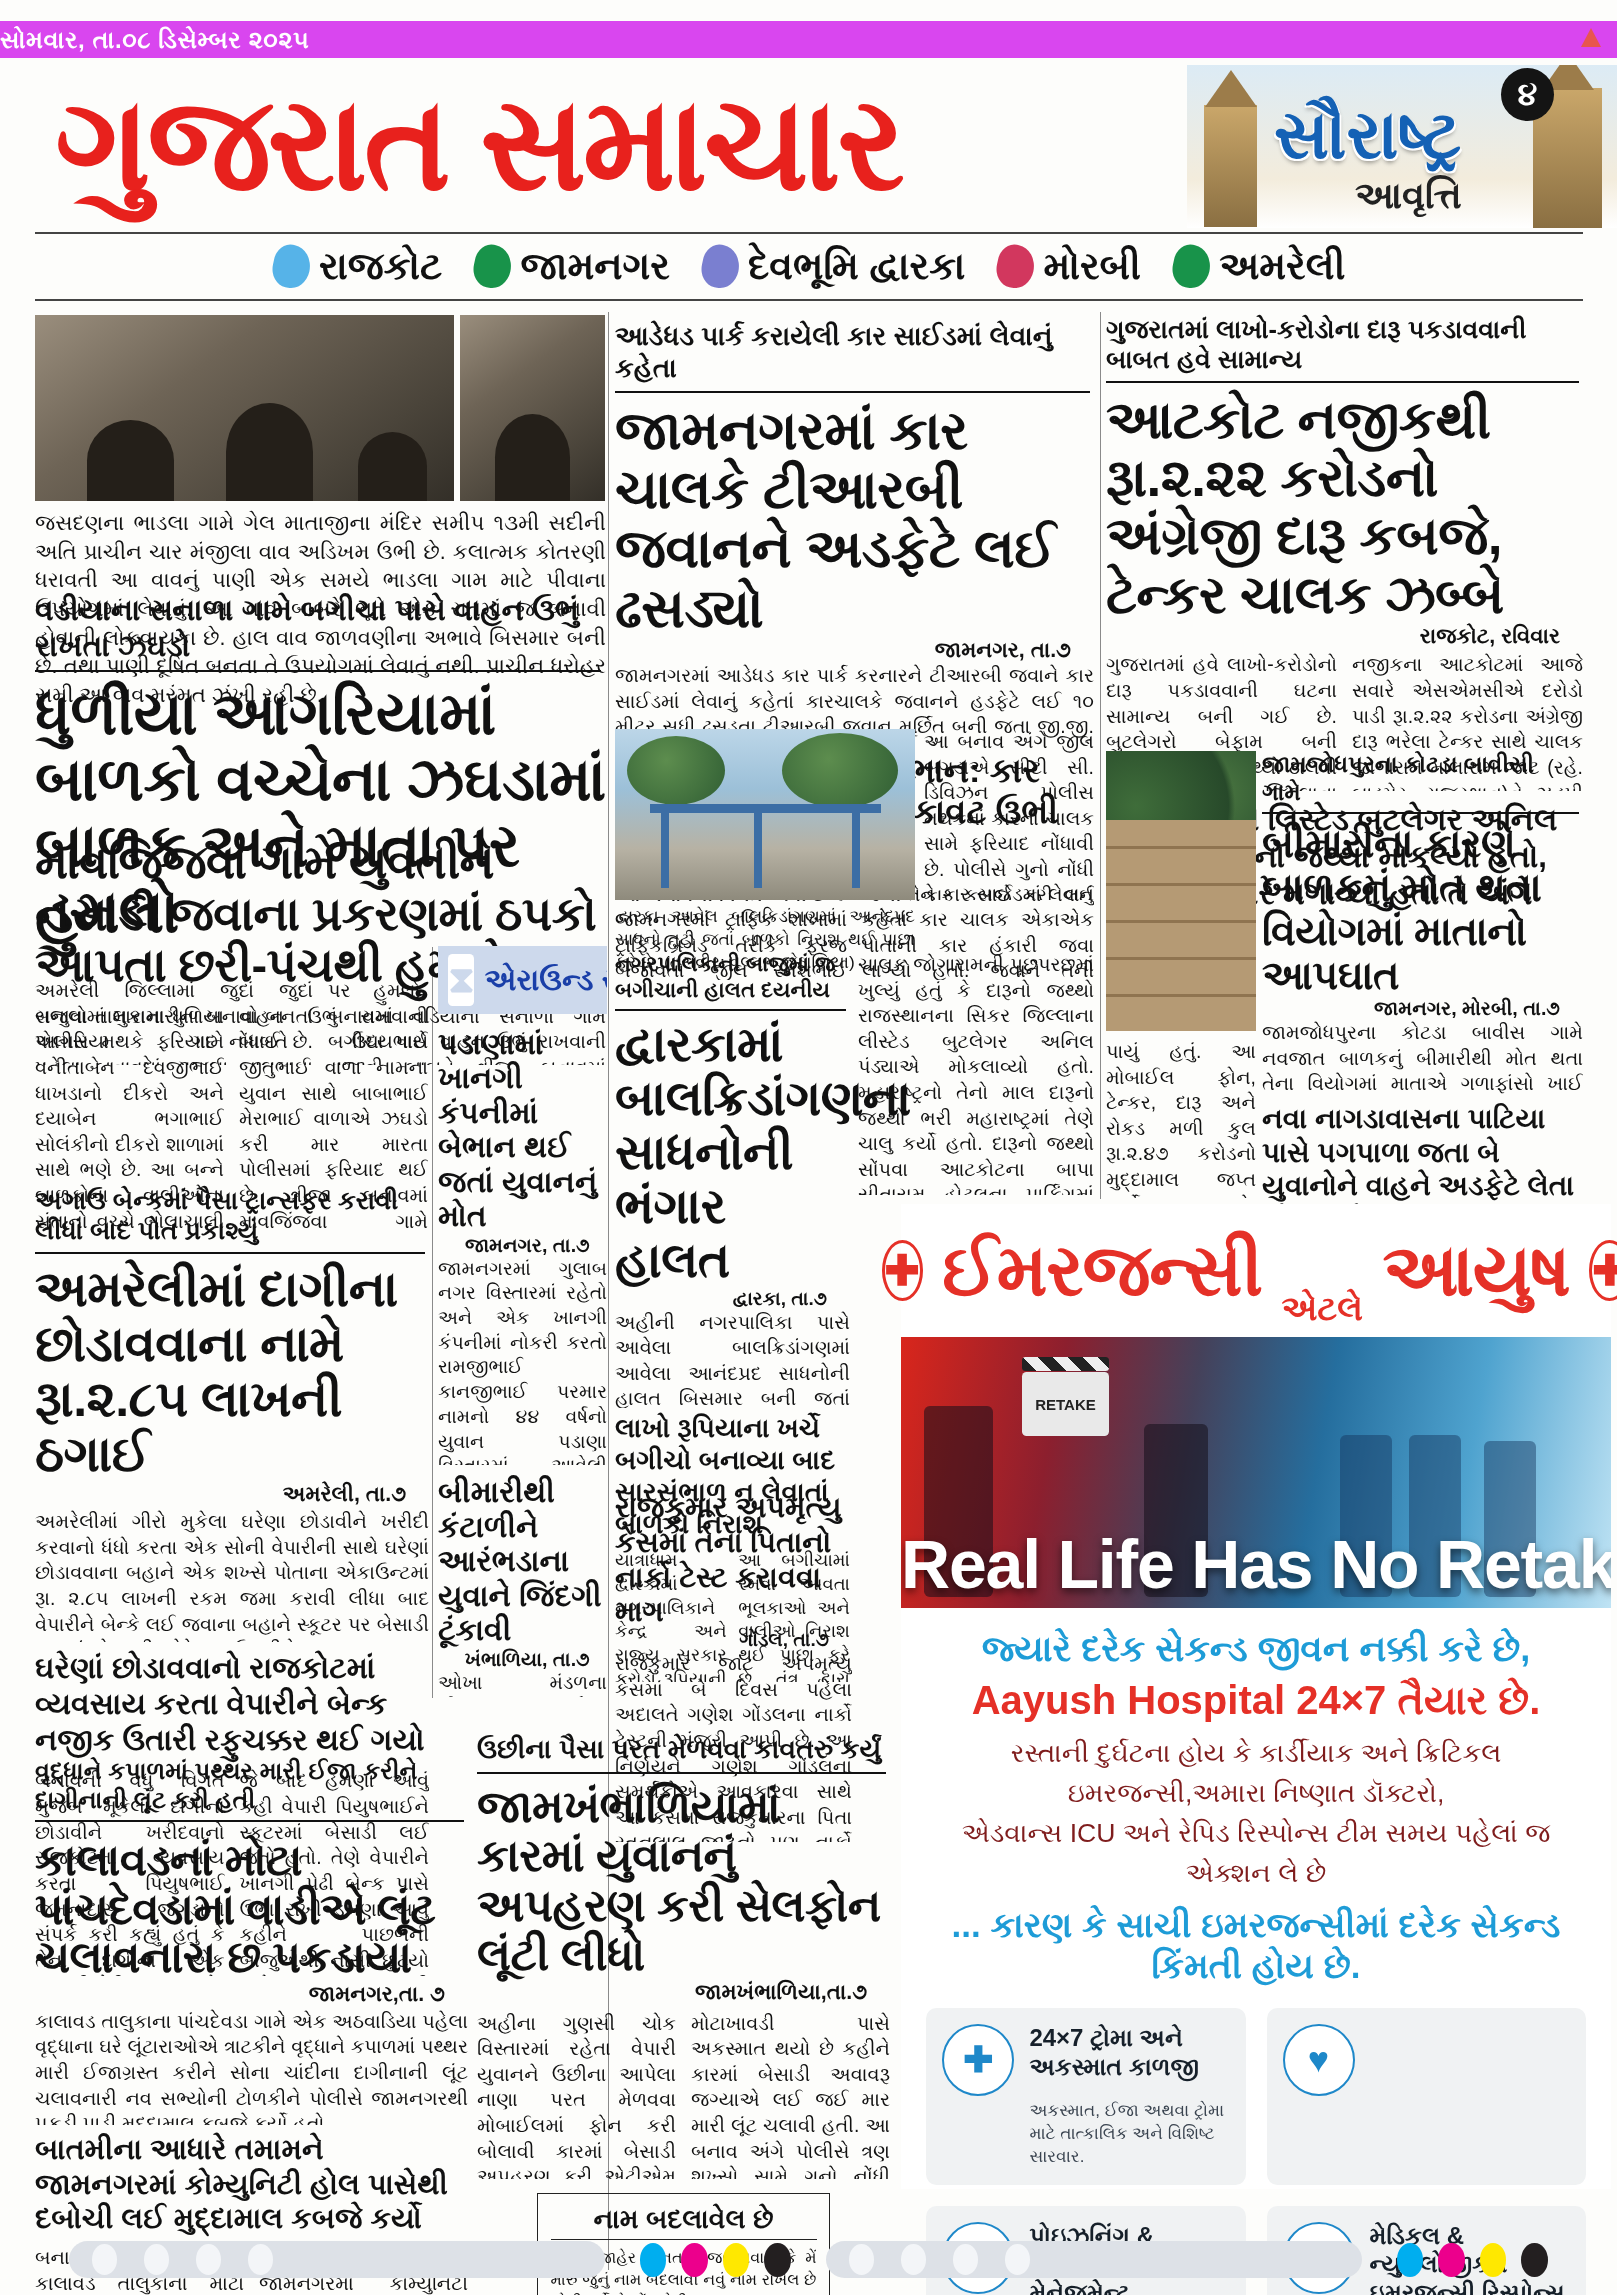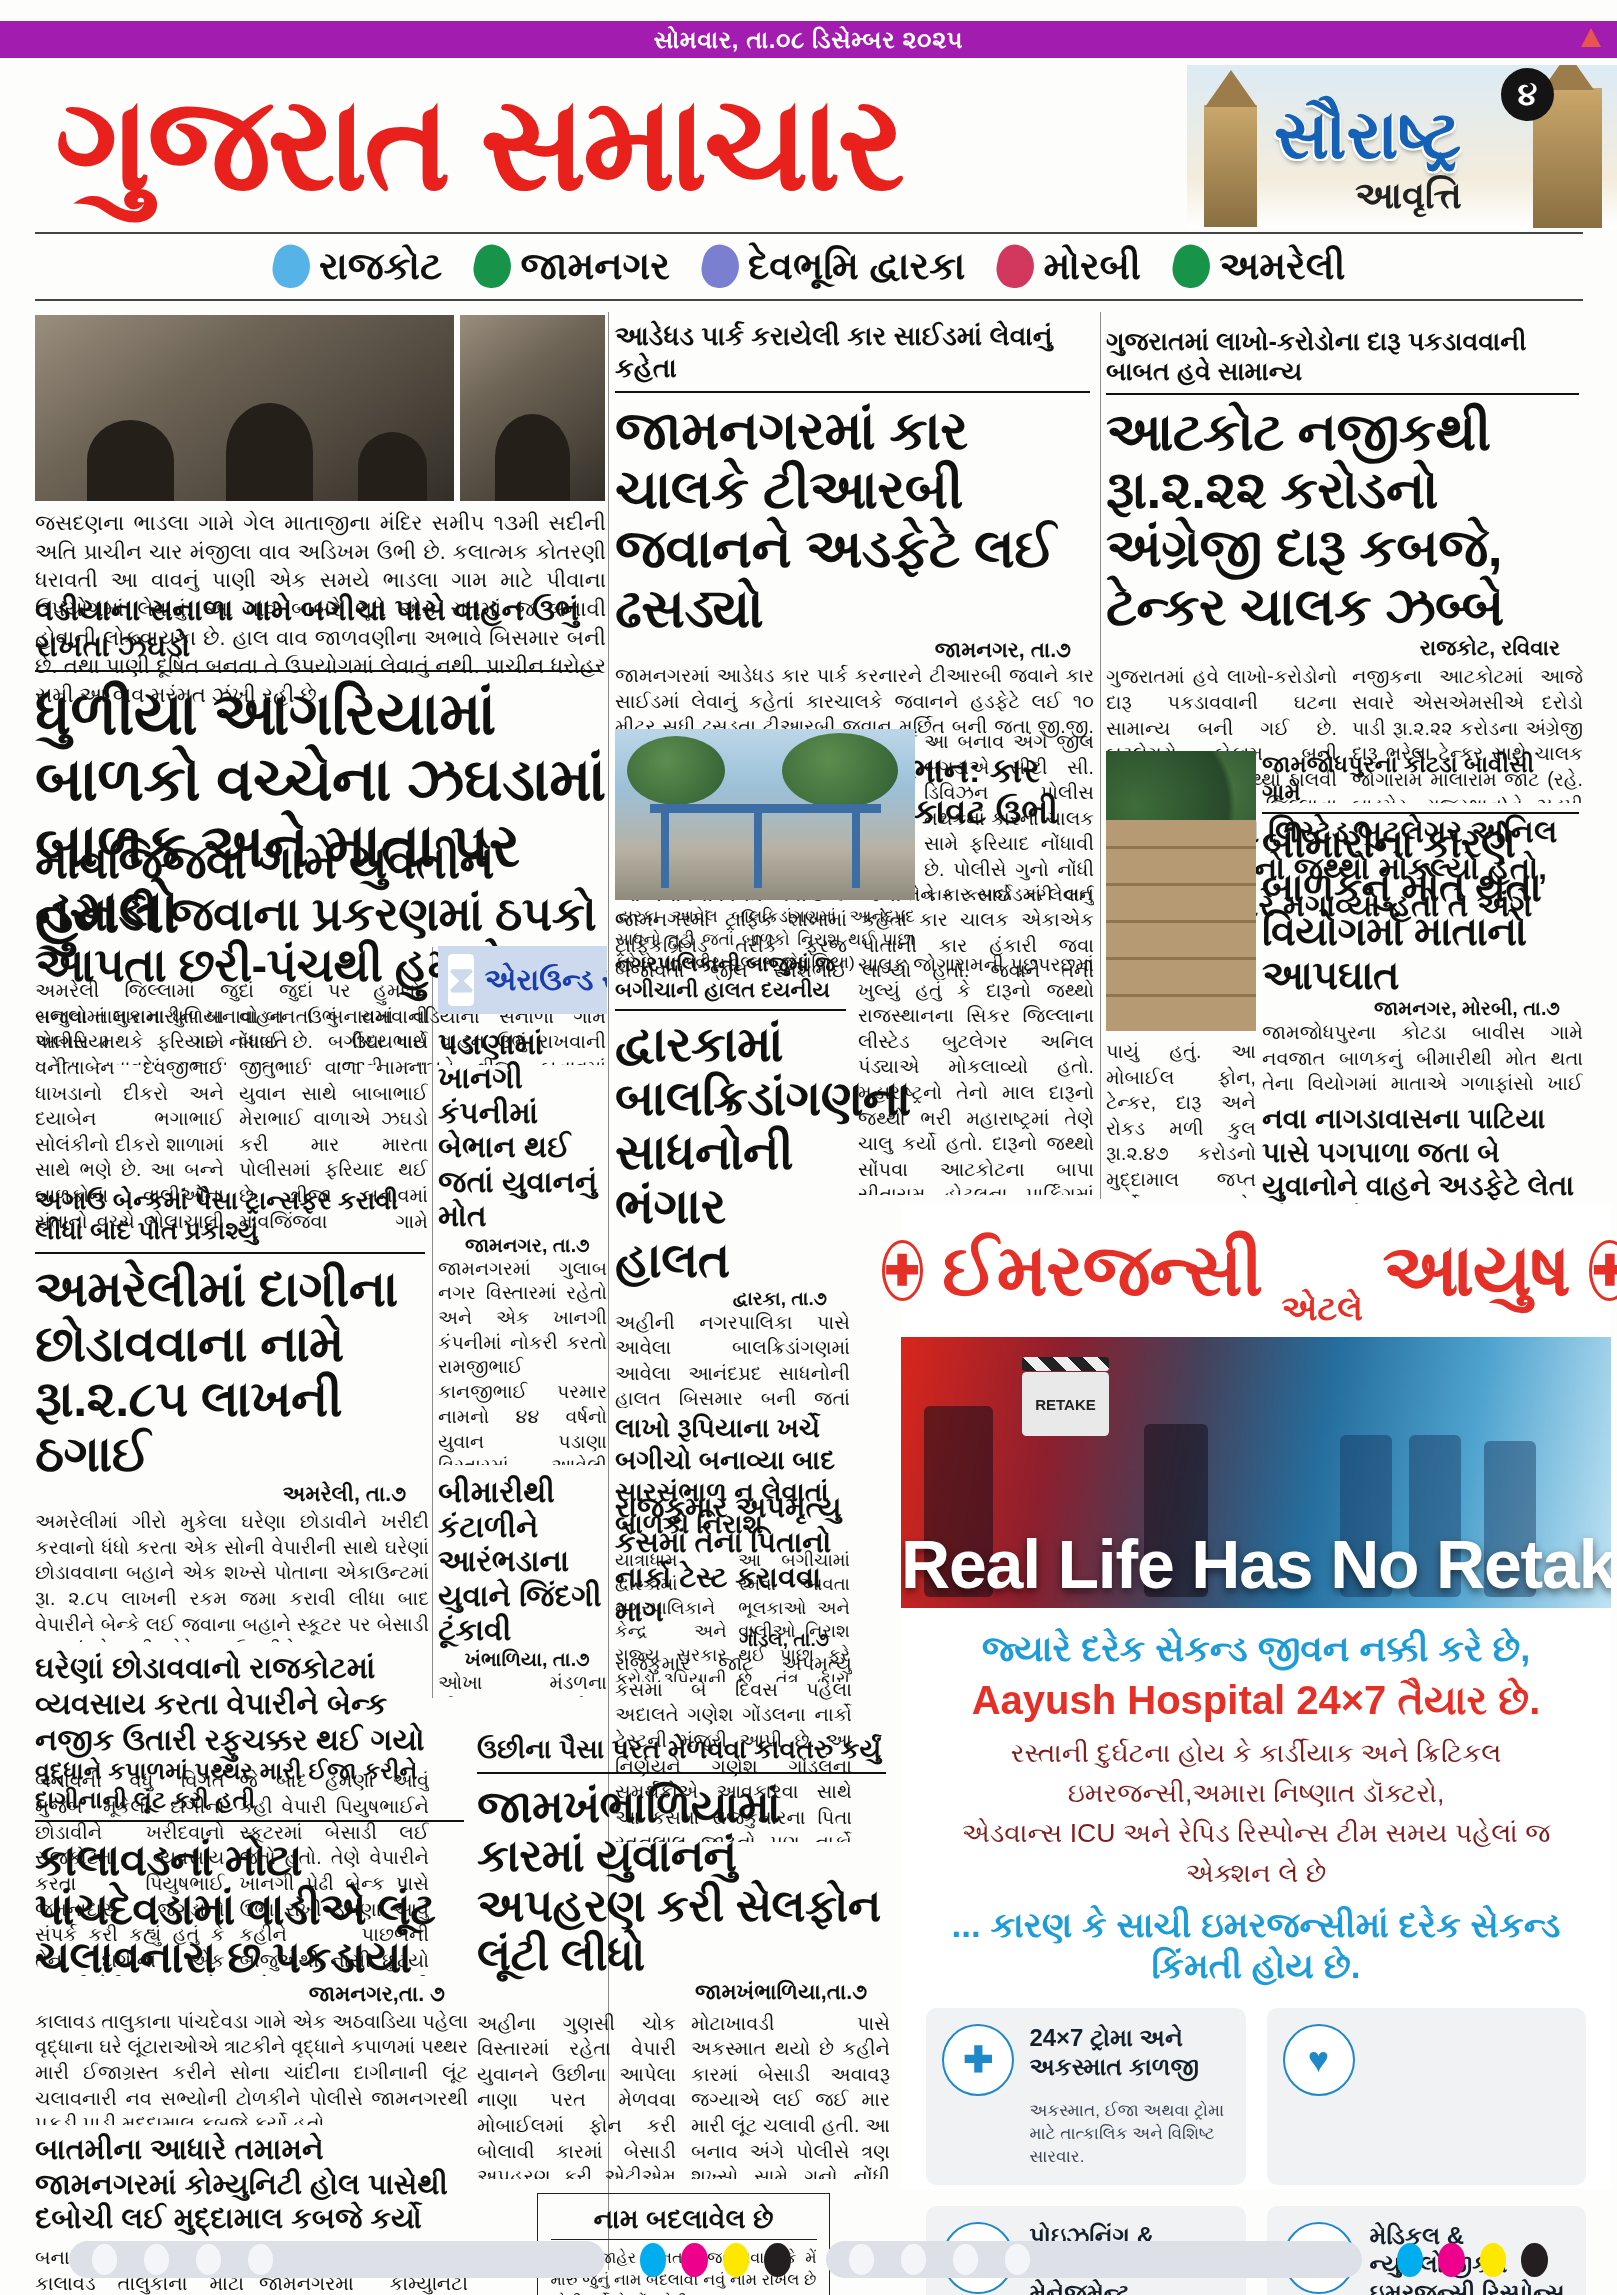--- a/index.html
+++ b/index.html
@@ -1,19 +1,19 @@
 <!DOCTYPE html>
 <html style="font-size:9.2px"><head>
 <meta charset="utf-8">
 <style>
   html,body{margin:0;padding:0}
   body{width:1617px;height:2295px;position:relative;background:#fdfdfb;
        font-family:"Liberation Sans",sans-serif;color:#111;overflow:hidden}
   .abs{position:absolute}
-  .topbar{background:#a21caf;display:flex;align-items:center;justify-content:center}
+  .topbar{background:#d946ef;display:flex;align-items:center;}
   .topbar .date{color:#fff;font-weight:700;font-size:24px;letter-spacing:0.6px}
   .flag{position:absolute;right:16px;top:7px;width:0;height:0;
         border-left:10.4px solid transparent;border-right:10.4px solid transparent;border-bottom:19.6px solid #e8554f}
   .masthead{color:#e8211d;font-weight:800;font-size:131px;line-height:1;letter-spacing:-3.5px;white-space:nowrap}
   .ed-badge{background:#141414;border-radius:50%;display:flex;align-items:center;justify-content:center;
             color:#fff;font-size:32px;font-weight:700}
   .temple-box{background:linear-gradient(180deg,#dcebf5 0%,#f3ecdc 70%,#fff 100%);overflow:hidden}
   .tower{position:absolute;background:linear-gradient(180deg,#caa76a,#8a6f42);}
   .tower:before{content:"";position:absolute;left:50%;top:-35px;transform:translateX(-50%);
      border-left:26.6px solid transparent;border-right:26.6px solid transparent;border-bottom:37px solid #9c7c4a}
@@ -248,21 +248,21 @@
     <div class="bodytext">અહીના ગુણસી ચોક વિસ્તારમાં રહેતા વેપારી યુવાનને ઉછીના આપેલા નાણા પરત મેળવવા મોબાઈલમાં ફોન કરી બોલાવી કારમાં બેસાડી અપહરણ કરી એટીએમ કાર્ડ તથા રૂા.૧૫ હજારની કિંમતનો સેલફોન લૂંટી લીધો હતો.</div>
     <div class="bodytext">મોટાખાવડી પાસે અકસ્માત થયો છે કહીને કારમાં બેસાડી અવાવરૂ જગ્યાએ લઈ જઈ માર મારી લૂંટ ચલાવી હતી. આ બનાવ અંગે પોલીસે ત્રણ શખ્સો સામે ગુનો નોંધી ધોરણસરની કાર્યવાહી હાથ ધરી છે.</div>
   </div>
   <div class="namebox" style="width:266px;margin:14px auto 0">
     <div class="nb-title">નામ બદલાવેલ છે</div>
     <div class="nb-body">આથી જાહેર જનતાને જણાવવાનું કે મેં મારું જુનું નામ બદલાવી નવું નામ રાખેલ છે જેની સર્વેએ નોંધ લેવી.</div>
 
   </div>
 </div>
 
-<div class="abs" style="left:1106px;top:326px;width:477px">
+<div class="abs" style="left:1106px;top:314px;width:477px">
   <div class="kicker" style="font-size:25.4px;width:473px">ગુજરાતમાં લાખો-કરોડોના દારૂ પકડાવવાની બાબત હવે સામાન્ય</div>
   <div class="headline" style="font-size:53px;margin-top:8px">આટકોટ નજીકથી રૂા.૨.૨૨ કરોડનો અંગ્રેજી દારૂ કબજે, ટેન્કર ચાલક ઝબ્બે</div>
   <div class="dateline">રાજકોટ, રવિવાર</div>
   <div class="cols" style="margin-top:3.5px;height:139px">
     <div class="bodytext">ગુજરાતમાં હવે લાખો-કરોડોનો દારૂ પકડાવવાની ઘટના સામાન્ય બની ગઈ છે. બુટલેગરો બેફામ બની રાજ્યમાં દારૂનો જથ્થો ઠાલવી રહ્યા છે. રાજકોટ જિલ્લાના જસદણ</div>
     <div class="bodytext">નજીકના આટકોટમાં આજે સવારે એસએમસીએ દરોડો પાડી રૂા.૨.૨૨ કરોડના અંગ્રેજી દારૂ ભરેલા ટેન્કર સાથે ચાલક જોગારામ માલારામ જાટ (રહે. બાડમેર, રાજસ્થાન)ને ઝડપી લીધો હતો.</div>
   </div>
   <div class="subhead" style="font-size:31px;margin-top:9.2px">રાજસ્થાનના લિસ્ટેડ બુટલેગર અનિલ પંડ્યાએ દારૂનો જથ્થો મોકલ્યો હતો, કયા બુટલેગરે મગાવ્યો હતો તે અંગે રહસ્ય</div>
 </div>
 <div class="abs photo ph-cartons" style="left:1106px;top:751px;width:150px;height:280px">

